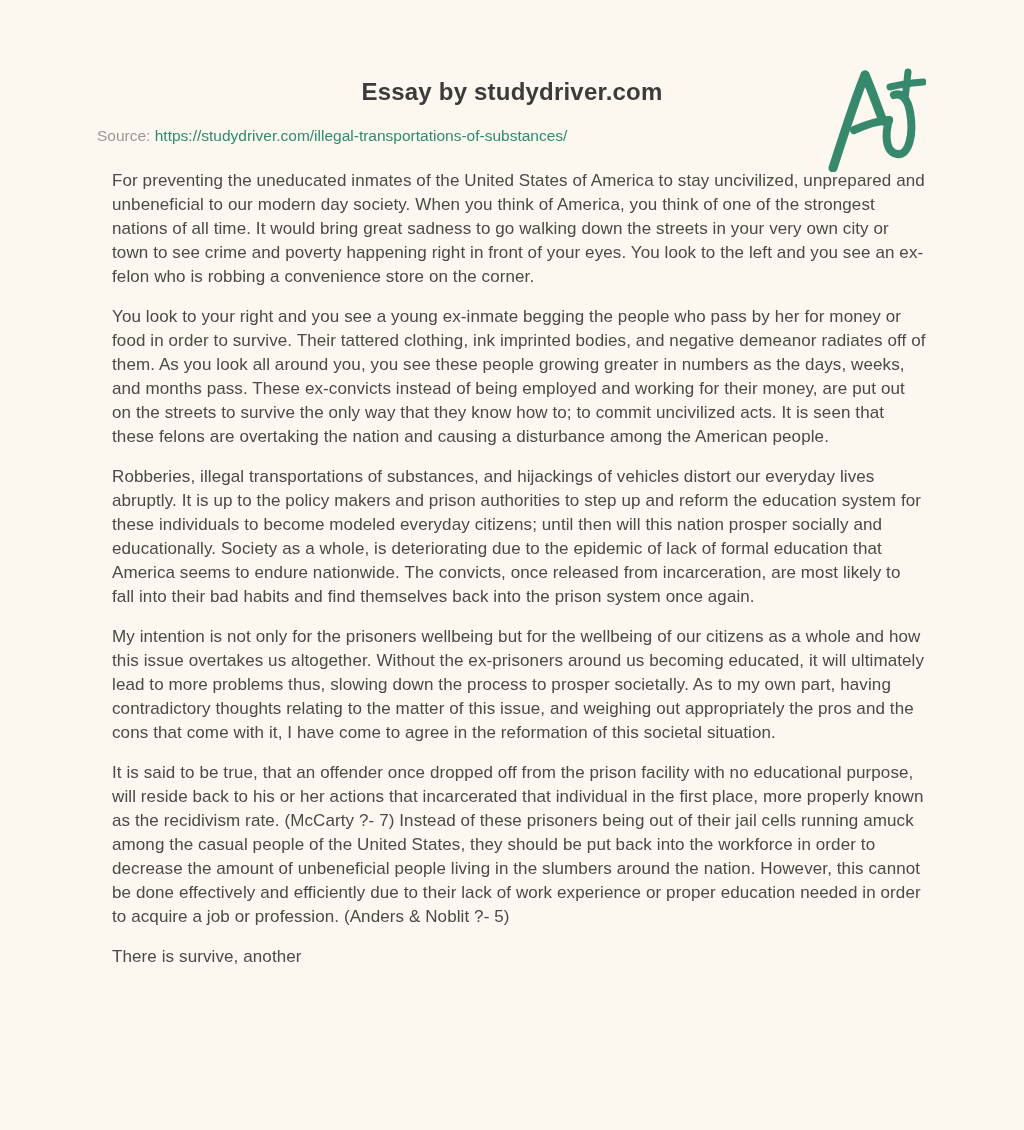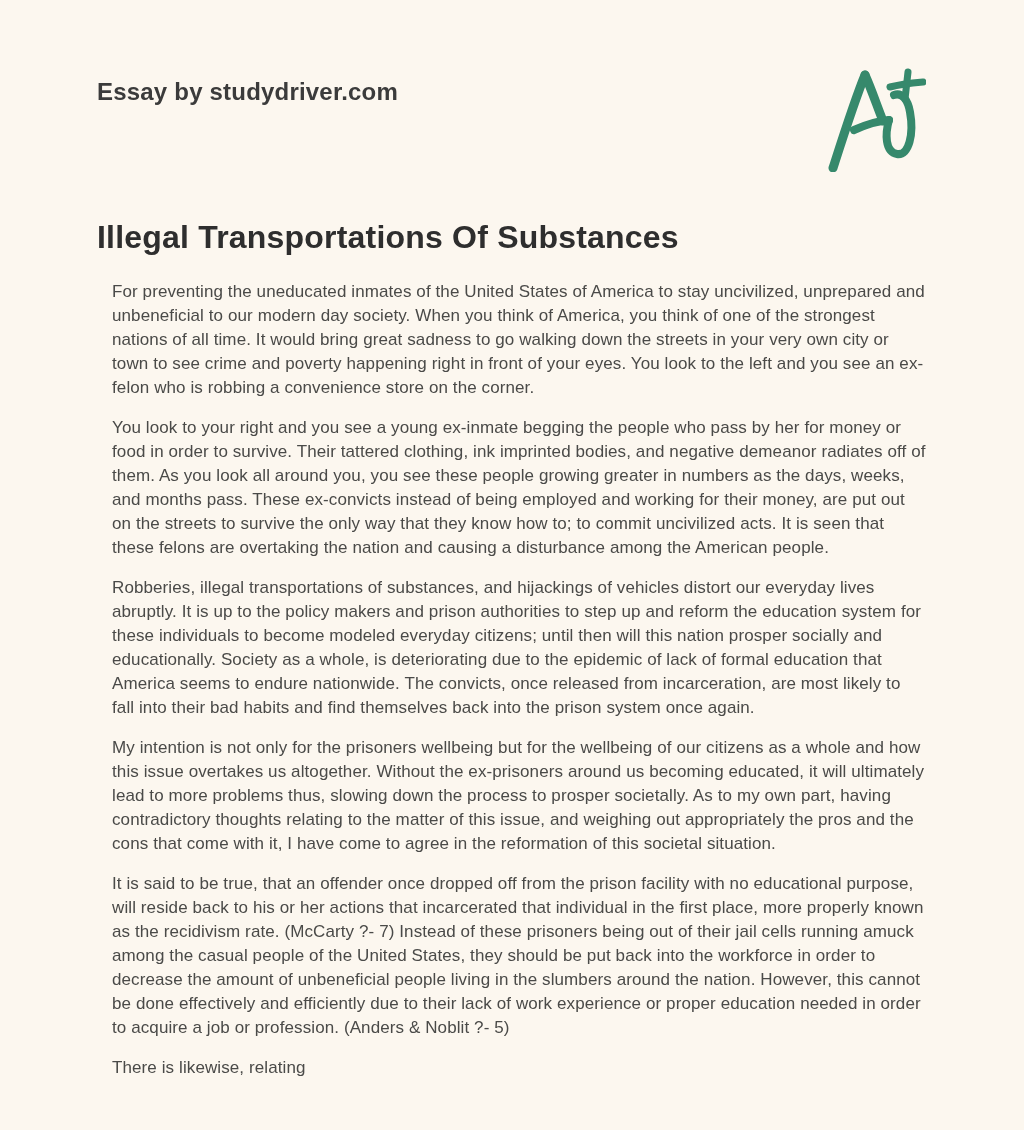--- a/index.html
+++ b/index.html
@@ -23,20 +23,21 @@
     padding: 78px 97px 0 97px;
   }
 
   
   .masthead-title {
     font-size: 24px;
     font-weight: 700;
     color: #3B3B3B;
     letter-spacing: 0.2px;
     line-height: 28px;
+    text-align: center;
   }
 
   .source-line {
     margin-top: 20px;
     font-size: 15.5px;
     line-height: 20px;
     color: #9D9792;
   }
 
   .source-line a {
@@ -76,20 +77,24 @@
   }
 </style>
 </head>
 <body>
 
 <div class="page">
 
   <div class="masthead">
     <div class="masthead-title">Essay by studydriver.com</div>
 
+    <div class="source-line">
+      <span>Source:</span>
+      <a href="#">https://studydriver.com/illegal-transportations-of-substances/</a>
+    </div>
 
     <div class="logo">
       <svg width="98" height="104" viewBox="0 0 98 104" fill="none" xmlns="http://www.w3.org/2000/svg">
         <g stroke="#36896C" stroke-linecap="round" stroke-linejoin="round" fill="none">
 
           <path d="M 5 100 C 14 72 27 31 37 7" stroke-width="9"></path>
 
           <path d="M 37 7 C 43 20 49 38 55 53" stroke-width="9"></path>
 
           <path d="M 26 62 C 37 57 50 53 61 52" stroke-width="8"></path>
@@ -97,24 +102,23 @@
           <path d="M 61 52 C 57 66 57 84 69 86 C 81 88 86 66 82 44 C 80 32 74 24 66 27" stroke-width="8"></path>
 
           <path d="M 80 4 C 79 13 78 22 77 31" stroke-width="7"></path>
 
           <path d="M 62 19 C 73 16 84 15 95 14" stroke-width="7"></path>
         </g>
       </svg>
     </div>
   </div>
 
-  <h1 class="article-title">Illegal Transportations Of Substances</h1>
 
   <div class="article-body">
     <p>For preventing the uneducated inmates of the United States of America to stay uncivilized, unprepared and unbeneficial to our modern day society. When you think of America, you think of one of the strongest nations of all time. It would bring great sadness to go walking down the streets in your very own city or town to see crime and poverty happening right in front of your eyes. You look to the left and you see an ex-felon who is robbing a convenience store on the corner.</p>
     <p>You look to your right and you see a young ex-inmate begging the people who pass by her for money or food in order to survive. Their tattered clothing, ink imprinted bodies, and negative demeanor radiates off of them. As you look all around you, you see these people growing greater in numbers as the days, weeks, and months pass. These ex-convicts instead of being employed and working for their money, are put out on the streets to survive the only way that they know how to; to commit uncivilized acts. It is seen that these felons are overtaking the nation and causing a disturbance among the American people.</p>
     <p>Robberies, illegal transportations of substances, and hijackings of vehicles distort our everyday lives abruptly. It is up to the policy makers and prison authorities to step up and reform the education system for these individuals to become modeled everyday citizens; until then will this nation prosper socially and educationally. Society as a whole, is deteriorating due to the epidemic of lack of formal education that America seems to endure nationwide. The convicts, once released from incarceration, are most likely to fall into their bad habits and find themselves back into the prison system once again.</p>
     <p>My intention is not only for the prisoners wellbeing but for the wellbeing of our citizens as a whole and how this issue overtakes us altogether. Without the ex-prisoners around us becoming educated, it will ultimately lead to more problems thus, slowing down the process to prosper societally. As to my own part, having contradictory thoughts relating to the matter of this issue, and weighing out appropriately the pros and the cons that come with it, I have come to agree in the reformation of this societal situation.</p>
     <p>It is said to be true, that an offender once dropped off from the prison facility with no educational purpose, will reside back to his or her actions that incarcerated that individual in the first place, more properly known as the recidivism rate. (McCarty ?- 7) Instead of these prisoners being out of their jail cells running amuck among the casual people of the United States, they should be put back into the workforce in order to decrease the amount of unbeneficial people living in the slumbers around the nation. However, this cannot be done effectively and efficiently due to their lack of work experience or proper education needed in order to acquire a job or profession. (Anders &amp; Noblit ?- 5)</p>
-    <p>There is likewise, relating</p>
+    <p>There is survive, another</p>
   </div>
 
 </div>
 
 </body></html>

